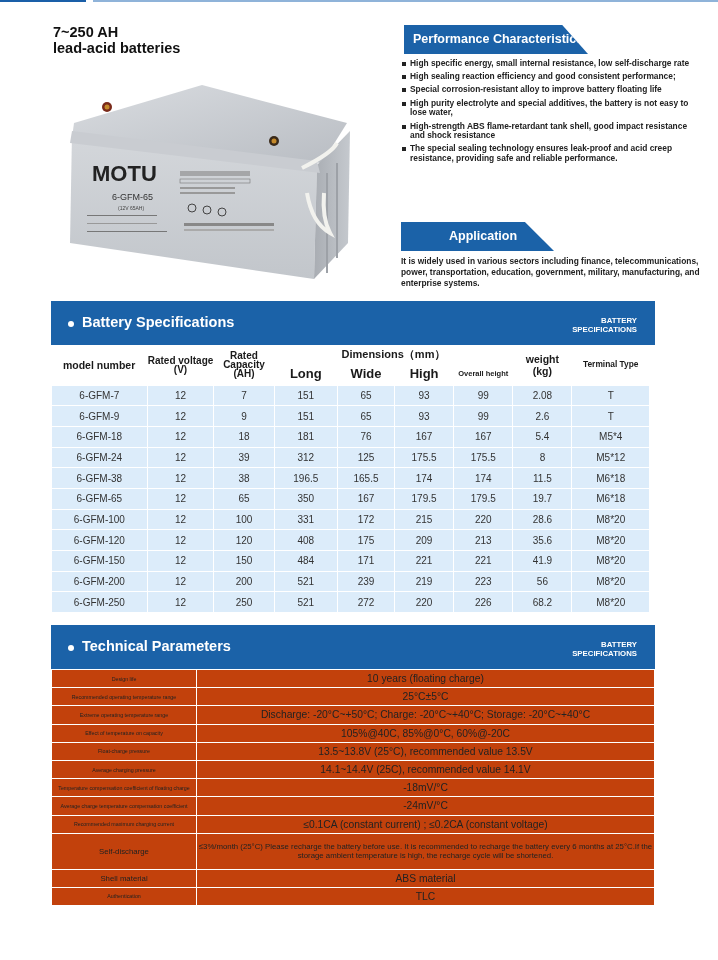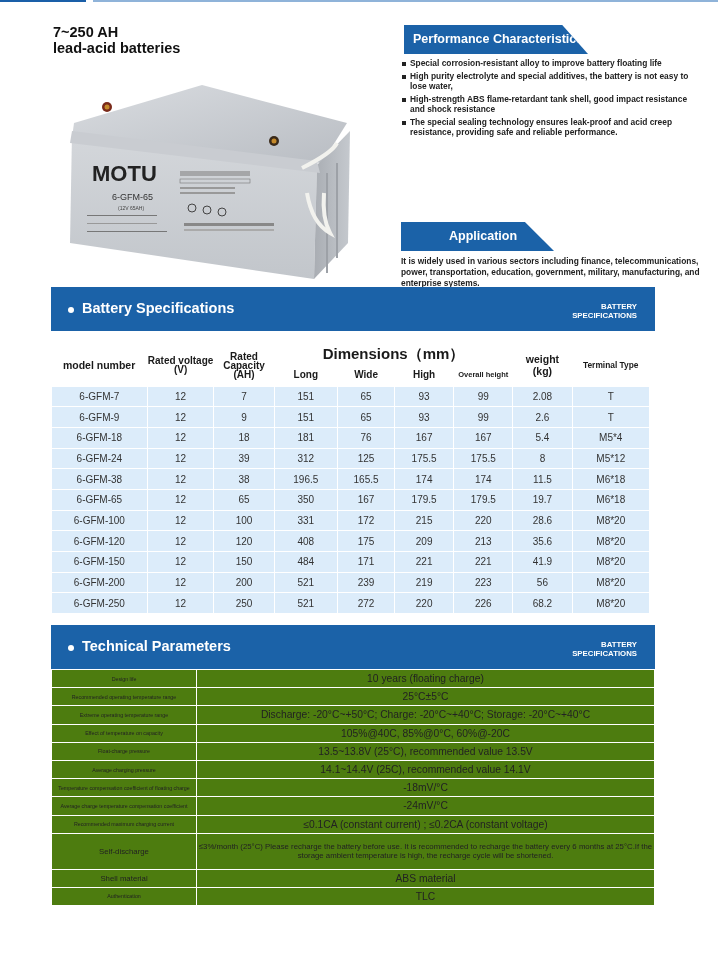--- a/index.html
+++ b/index.html
@@ -23,36 +23,36 @@
   .perf-list li { position: relative; padding-left: 8px; font-size: 8.4px; line-height: 9.7px; font-weight: bold; color: #222; margin-bottom: 3.5px; }
   .perf-list li::before { content: ""; position: absolute; left: 0; top: 3px; width: 4px; height: 4px; background: #222; }
 
   .app-text { position: absolute; left: 401px; top: 256px; width: 300px; font-size: 8.4px; line-height: 11px; font-weight: bold; color: #222; }
 
   
   .sec-header { position: absolute; left: 51px; width: 604px; height: 44px; background: #1b62a8; color: #fff; }
   .sec-header .dot { position: absolute; left: 17px; top: 20px; width: 6px; height: 6px; border-radius: 50%; background: #fff; }
   .sec-header .label { position: absolute; left: 31px; top: 13px; font-size: 14.5px; font-weight: bold; }
   .sec-header .sub { position: absolute; right: 18px; top: 15px; font-size: 7.8px; font-weight: bold; text-align: right; line-height: 9px; }
-  .spec-hdr { top: 287px; padding-left: 44px; }
+  .spec-hdr { top: 301px; padding-left: 44px; }
   .tech-hdr { top: 625px; }
 
   
   .spec-table { position: absolute; left: 51px; top: 345px; width: 599px; border-collapse: collapse; table-layout: fixed; }
   .spec-table th { background: #ffffff; font-weight: bold; color: #1a1a1a; text-align: center; border-right: 1px solid #ffffff; }
   .spec-table td { background: #dcecfa; text-align: center; font-size: 10px; color: #333; height: 20.7px; border: 1px solid #ffffff; }
   .th-main { font-size: 10.5px; }
   .th-small { font-size: 10px; line-height: 9px; }
-  .th-dim { font-size: 15px; height: 18px; }
-  .th-sub { font-size: 10px; height: 22px; }
+  .th-dim { font-size: 11px; height: 18px; }
+  .th-sub { font-size: 13px; height: 22px; }
   .th-sub.small { font-size: 7.5px; }
 
   
   .tech-table { position: absolute; left: 51px; top: 669px; width: 604px; border-collapse: collapse; table-layout: fixed; }
-  .tech-table td { background: #4d7c0f; text-align: center; border: 1px solid #ffffff; height: 18.2px; color: #222; }
+  .tech-table td { background: #c2410c; text-align: center; border: 1px solid #ffffff; height: 18.2px; color: #222; }
   .tech-table td.k { width: 145px; font-size: 5.3px; font-weight: normal; }
   .tech-table td.k.big { font-size: 7.8px; }
   .tech-table td.v { font-size: 10.3px; }
   .tech-table td.v.small { font-size: 7.8px; line-height: 9px; }
   .tech-table tr.tall td { height: 36px; }
 </style>
 </head>
 <body>
 
 <div class="topbar-left"></div>
@@ -101,20 +101,22 @@
   <rect x="25" y="148" width="80" height="1" fill="#777"></rect>
   <circle cx="130" cy="125" r="4" fill="none" stroke="#444" stroke-width="1"></circle>
   <circle cx="145" cy="127" r="4" fill="none" stroke="#444" stroke-width="1"></circle>
   <circle cx="160" cy="129" r="4" fill="none" stroke="#444" stroke-width="1"></circle>
   <rect x="122" y="140" width="90" height="3" fill="#888"></rect>
   <rect x="122" y="146" width="90" height="2" fill="#aaa"></rect>
 </svg>
 
 <div class="ribbon perf">Performance Characteristics</div>
 <ul class="perf-list">
+  <li>High specific energy, small internal resistance, low self-discharge rate</li>
+  <li>High sealing reaction efficiency and good consistent performance;</li>
   <li>Special corrosion-resistant alloy to improve battery floating life</li>
   <li>High purity electrolyte and special additives, the battery is not easy to lose water,</li>
   <li>High-strength ABS flame-retardant tank shell, good impact resistance and shock resistance</li>
   <li>The special sealing technology ensures leak-proof and acid creep resistance, providing safe and reliable performance.</li>
 </ul>
 
 <div class="ribbon app">Application scenarios</div>
 <div class="app-text">It is widely used in various sectors including finance, telecommunications, power, transportation, education, government, military, manufacturing, and enterprise systems.</div>
 
 <div class="sec-header spec-hdr">

